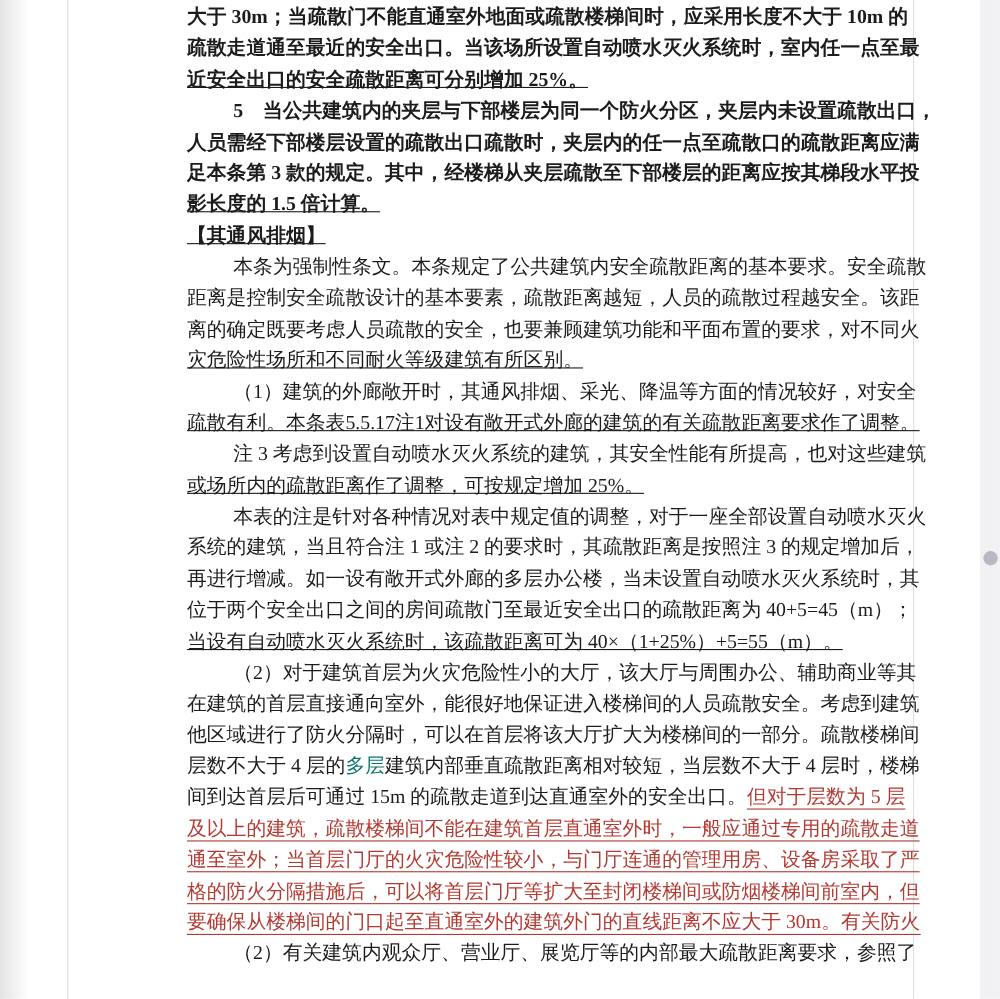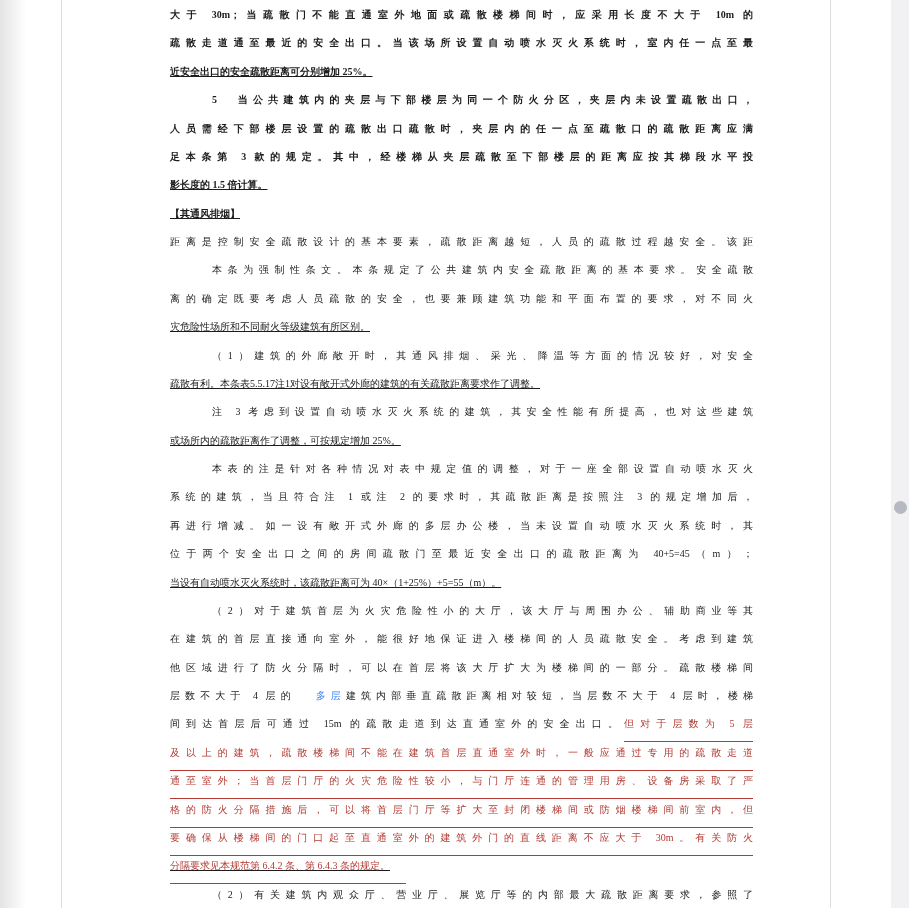--- a/index.html
+++ b/index.html
@@ -19,76 +19,75 @@
   .page-border.right{left:830px;}
   .scroll-track{
     position:absolute;top:0;right:0;width:18px;height:908px;background:#f1f1f3;
   }
   .scroll-thumb{
     position:absolute;left:894px;top:501px;width:13px;height:13px;border-radius:50%;
     background:#b6b9c1;
   }
   .text-block{
     position:absolute;left:170px;top:1px;width:583px;
-    color:#1c1c1c;font-size:10px;
+    color:#1c1c1c;font-size:18px;
   }
   .line{
     height:28.38px;line-height:28.38px;
     text-align:justify;text-align-last:justify;text-justify:inter-character;
     overflow:visible;white-space:nowrap;
   }
   .line.last{text-align-last:left;text-decoration:underline;}
   .line.bold{font-weight:700;}
   .line.indent{text-indent:42px;}
-  .seg-red{color:#3b82f6;padding-left:20px;}
+  .seg-red{color:#0f766e;}
   .seg-red-u{
     color:#b23a32;
     border-bottom:1px solid #b23a32;
-    padding-bottom:12px;
+    padding-bottom:1px;
   }
   .seg-red-u.pad-end{padding-right:16px;}
 </style>
 </head>
 <body>
 
 <div class="viewport">
   <div class="edge-shadow"></div>
   <div class="page-border left"></div>
   <div class="page-border right"></div>
 
   <div class="text-block" id="text-block">
       <div class="line bold"><span>大于 30m；当疏散门不能直通室外地面或疏散楼梯间时，应采用长度不大于 10m 的</span></div>
       <div class="line bold"><span>疏散走道通至最近的安全出口。当该场所设置自动喷水灭火系统时，室内任一点至最</span></div>
       <div class="line bold last"><span>近安全出口的安全疏散距离可分别增加 25%。</span></div>
       <div class="line bold indent"><span>5　当公共建筑内的夹层与下部楼层为同一个防火分区，夹层内未设置疏散出口，</span></div>
       <div class="line bold"><span>人员需经下部楼层设置的疏散出口疏散时，夹层内的任一点至疏散口的疏散距离应满</span></div>
       <div class="line bold"><span>足本条第 3 款的规定。其中，经楼梯从夹层疏散至下部楼层的距离应按其梯段水平投</span></div>
       <div class="line bold last"><span>影长度的 1.5 倍计算。</span></div>
       <div class="line bold last"><span>【其通风排烟】</span></div>
+      <div class="line indent"><span>本条为强制性条文。本条规定了公共建筑内安全疏散距离的基本要求。安全疏散</span></div>
       <div class="line"><span>距离是控制安全疏散设计的基本要素，疏散距离越短，人员的疏散过程越安全。该距</span></div>
-      <div class="line indent"><span>本条为强制性条文。本条规定了公共建筑内安全疏散距离的基本要求。安全疏散</span></div>
       <div class="line"><span>离的确定既要考虑人员疏散的安全，也要兼顾建筑功能和平面布置的要求，对不同火</span></div>
       <div class="line last"><span>灾危险性场所和不同耐火等级建筑有所区别。</span></div>
       <div class="line indent"><span>（1）建筑的外廊敞开时，其通风排烟、采光、降温等方面的情况较好，对安全</span></div>
       <div class="line last"><span>疏散有利。本条表5.5.17注1对设有敞开式外廊的建筑的有关疏散距离要求作了调整。</span></div>
       <div class="line indent"><span>注 3 考虑到设置自动喷水灭火系统的建筑，其安全性能有所提高，也对这些建筑</span></div>
       <div class="line last"><span>或场所内的疏散距离作了调整，可按规定增加 25%。</span></div>
       <div class="line indent"><span>本表的注是针对各种情况对表中规定值的调整，对于一座全部设置自动喷水灭火</span></div>
       <div class="line"><span>系统的建筑，当且符合注 1 或注 2 的要求时，其疏散距离是按照注 3 的规定增加后，</span></div>
       <div class="line"><span>再进行增减。如一设有敞开式外廊的多层办公楼，当未设置自动喷水灭火系统时，其</span></div>
       <div class="line"><span>位于两个安全出口之间的房间疏散门至最近安全出口的疏散距离为 40+5=45（m）；</span></div>
       <div class="line last"><span>当设有自动喷水灭火系统时，该疏散距离可为 40×（1+25%）+5=55（m）。</span></div>
       <div class="line indent"><span>（2）对于建筑首层为火灾危险性小的大厅，该大厅与周围办公、辅助商业等其</span></div>
       <div class="line"><span>在建筑的首层直接通向室外，能很好地保证进入楼梯间的人员疏散安全。考虑到建筑</span></div>
       <div class="line"><span>他区域进行了防火分隔时，可以在首层将该大厅扩大为楼梯间的一部分。疏散楼梯间</span></div>
       <div class="line"><span>层数不大于 4 层的</span><span class="seg-red">多层</span><span>建筑内部垂直疏散距离相对较短，当层数不大于 4 层时，楼梯</span></div>
       <div class="line"><span>间到达首层后可通过 15m 的疏散走道到达直通室外的安全出口。</span><span class="seg-red-u">但对于层数为 5 层</span></div>
       <div class="line"><span class="seg-red-u">及以上的建筑，疏散楼梯间不能在建筑首层直通室外时，一般应通过专用的疏散走道</span></div>
       <div class="line"><span class="seg-red-u">通至室外；当首层门厅的火灾危险性较小，与门厅连通的管理用房、设备房采取了严</span></div>
       <div class="line"><span class="seg-red-u">格的防火分隔措施后，可以将首层门厅等扩大至封闭楼梯间或防烟楼梯间前室内，但</span></div>
       <div class="line"><span class="seg-red-u">要确保从楼梯间的门口起至直通室外的建筑外门的直线距离不应大于 30m。有关防火</span></div>
-      <div class="line last"><span class="seg-red-u pad-end">分隔要求见本规范第 6.4.2 条、第 6.4.3 条的规定。</span></div>
       <div class="line indent"><span>（2）有关建筑内观众厅、营业厅、展览厅等的内部最大疏散距离要求，参照了</span></div>
     </div>
 
   <div class="scroll-track"></div>
   <div class="scroll-thumb"></div>
 </div>
 
 </body></html>

